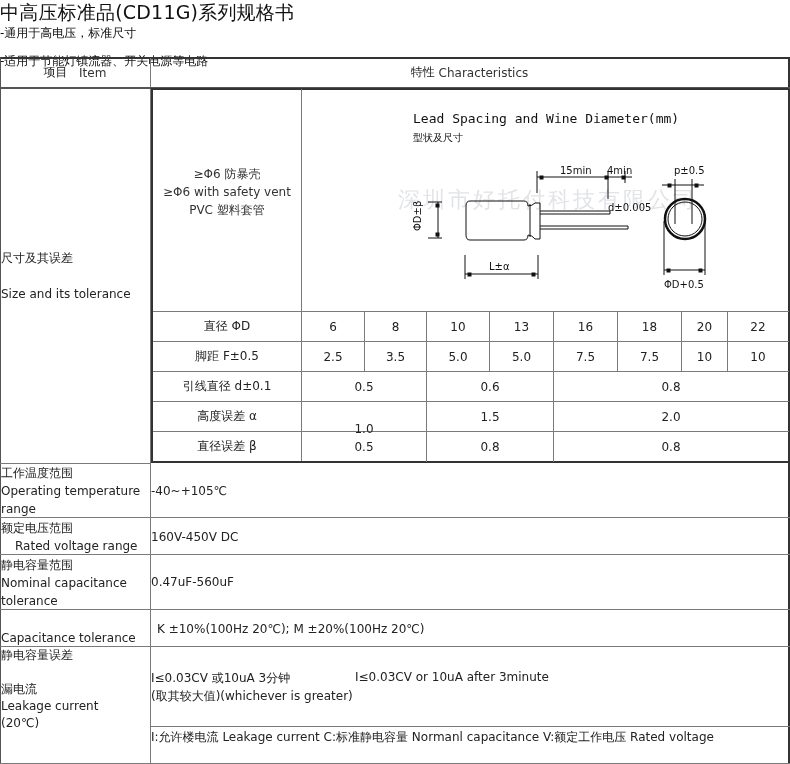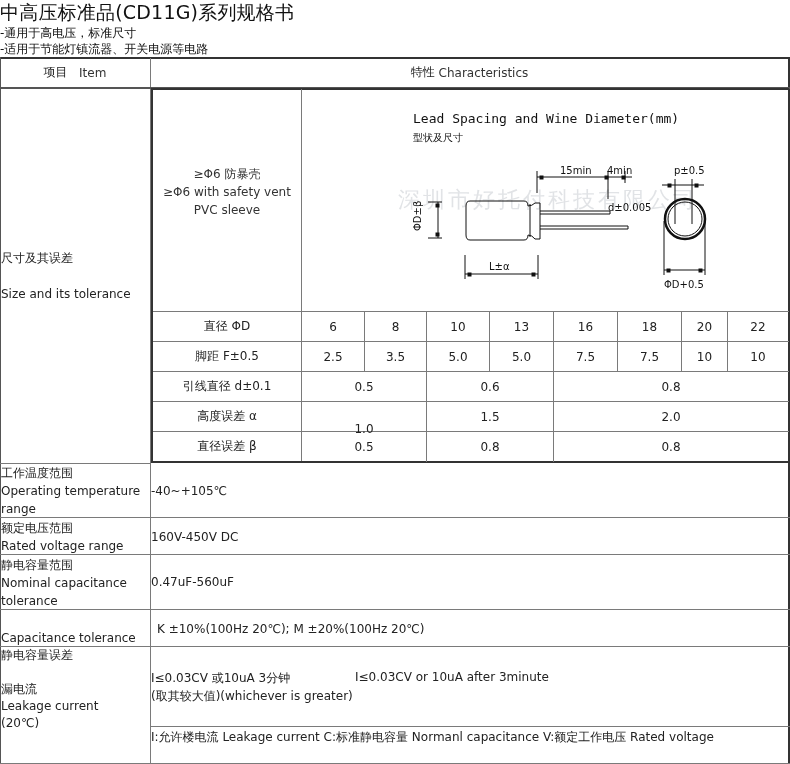--- a/index.html
+++ b/index.html
@@ -19,21 +19,21 @@
   .hdr-en { color: #333; }
   .diag-title { font-family: "DejaVu Sans Mono", "Liberation Mono", monospace; font-size: 13px; color: #111; white-space: nowrap; }
   .watermark { font-size: 22px; color: #c9cdd2; opacity: 0.55; letter-spacing: 3px; white-space: nowrap; }
   .dim { font-size: 10px; color: #111; white-space: nowrap; font-family: "DejaVu Sans", sans-serif; }
 </style>
 </head>
 <body>
 
 <div class="abs title">中高压标准品(CD11G)系列规格书</div>
 <div class="abs sub" style="top:26px;">-通用于高电压，标准尺寸</div>
-<div class="abs sub" style="top:42px;">-适用于节能灯镇流器、开关电源等电路</div>
+<div class="abs sub" style="top:54px;">-适用于节能灯镇流器、开关电源等电路</div>
 
 <div>
   <div class="dark-h" style="left:0; top:57px; width:790px;"></div>
   <div class="dark-v" style="left:0; top:57px; height:707px; width:1px; background:#555;"></div>
   <div class="dark-v" style="left:788px; top:57px; height:707px;"></div>
   <div class="vline" style="left:150px; top:58px; height:706px;"></div>
   <div class="hline" style="left:0; top:87px; width:790px; height:2px; background:#555;"></div>
   <div class="hline" style="left:0; top:463px; width:150px;"></div>
   <div class="hline" style="left:0; top:517px; width:790px;"></div>
   <div class="hline" style="left:0; top:554px; width:790px;"></div>
@@ -70,21 +70,21 @@
   <div class="vline" style="left:489px; top:312px; height:59px;"></div>
   <div class="vline" style="left:553px; top:312px; height:150px;"></div>
   <div class="vline" style="left:617px; top:312px; height:59px;"></div>
   <div class="vline" style="left:681px; top:312px; height:59px;"></div>
   <div class="vline" style="left:727px; top:312px; height:59px;"></div>
 </div>
 
 <div class="abs" style="left:153px; top:165px; width:148px; text-align:center; font-size:12px; line-height:18px; color:#333;">
   <div>≥Φ6 防暴壳</div>
   <div>≥Φ6 with safety vent</div>
-  <div>PVC sleeve</div>
+  <div>PVC 塑料套管</div>
 </div>
 
 <div class="abs" style="left:302px; top:89px; width:486px; height:222px;">
   <div class="abs diag-title" style="left:111px; top:22px;">Lead Spacing and Wine Diameter(mm)</div>
   <div class="abs" style="left:111px; top:42px; font-size:10px; color:#111; white-space:nowrap;">型状及尺寸</div>
   <div class="abs watermark" style="left:96px; top:96px;">深圳市好托付科技有限公司</div>
 
   <svg class="abs" style="left:0; top:0;" width="486" height="222" viewBox="0 0 486 222">
     <g stroke="#111" fill="none" stroke-width="1">
 
@@ -182,21 +182,21 @@
 
 <div>
   <div class="lbl" style="left:1px; top:464px;">工作温度范围</div>
   <div class="lbl en" style="left:1px; top:482px;">Operating temperature</div>
   <div class="lbl en" style="left:1px; top:500px;">range</div>
   <div class="valtxt" style="left:151px; top:484px;">-40~+105℃</div>
 </div>
 
 <div>
   <div class="lbl" style="left:1px; top:519px;">额定电压范围</div>
-  <div class="lbl en" style="left:1px; top:537px;">Rated voltage range</div>
+  <div class="lbl en" style="left:15px; top:537px;">Rated voltage range</div>
   <div class="valtxt" style="left:151px; top:530px;">160V-450V DC</div>
 </div>
 
 <div>
   <div class="lbl" style="left:1px; top:556px;">静电容量范围</div>
   <div class="lbl en" style="left:1px; top:574px;">Nominal capacitance</div>
   <div class="lbl en" style="left:1px; top:592px;">tolerance</div>
   <div class="valtxt" style="left:151px; top:575px;">0.47uF-560uF</div>
 </div>
 

